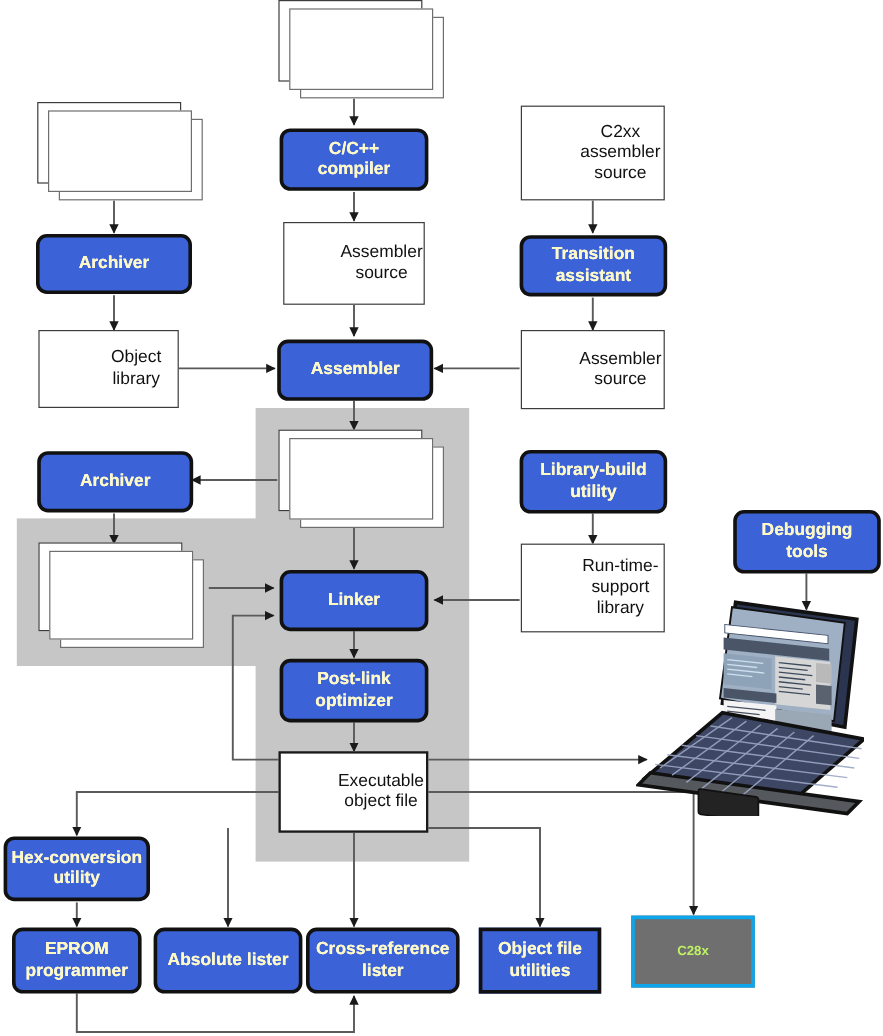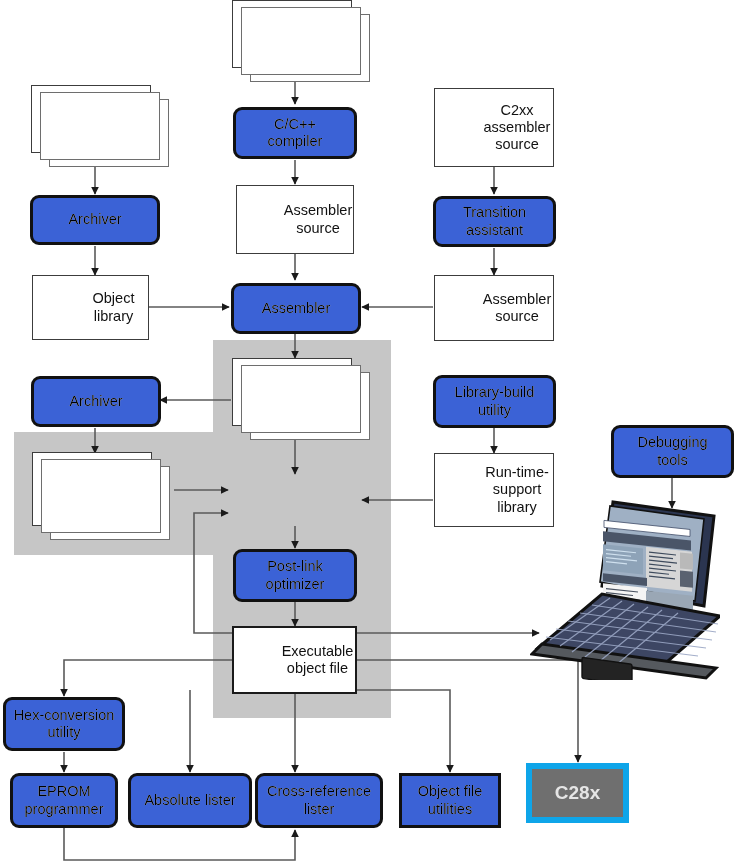--- a/index.html
+++ b/index.html
@@ -12,25 +12,25 @@
 
   .node{position:absolute;box-sizing:border-box;display:flex;align-items:center;
         justify-content:center;text-align:center;line-height:1.18;}
 
   
   .box{background:#ffffff;border:1px solid #3c3c3c;color:#111;font-size:14.5px;font-weight:400;padding-left:46px;}
   .box.thick{border:2.5px solid #1a1a1a;}
 
   
   .proc{background:#3b62d6;border:3px solid #111111;border-radius:9px;
-        color:#000000;font-size:14.5px;font-weight:normal;
+        color:#fef9c3;font-size:14.5px;font-weight:bold;
         text-shadow:0 0 0 #fff;}
   .proc.square{border-radius:0;}
-  .gray-node{background:#6f6f6f;border:6px solid #0ea5e9;border-radius:0;color:#e5e5e5;
-        font-size:19px;font-weight:bold;}
+  .gray-node{background:#6f6f6f;border:3px solid #0ea5e9;border-radius:0;color:#bef264;
+        font-size:11px;font-weight:bold;}
 
   
   .stack{position:absolute;}
   .stack .sheet{position:absolute;background:#ffffff;border:1px solid #6e6e6e;}
   .stack .front{background:#ffffff;border:1px solid #3c3c3c;display:flex;align-items:center;
         justify-content:center;text-align:center;font-size:14.5px;line-height:1.18;color:#111;}
 
   #laptop{position:absolute;}
 </style>
 </head>
@@ -166,20 +166,21 @@
   <div class="node proc" style="left:433px;top:196px;width:123px;height:51px;white-space:pre-line;">Transition
 assistant</div>
 
   <div class="node proc" style="left:231px;top:283px;width:130px;height:51px;">Assembler</div>
 
   <div class="node proc" style="left:31px;top:376px;width:130px;height:51px;">Archiver</div>
 
   <div class="node proc" style="left:433px;top:375px;width:123px;height:53px;white-space:pre-line;">Library-build
 utility</div>
 
+  <div class="node proc" style="left:233px;top:475px;width:124px;height:51px;">Linker</div>
 
   <div class="node proc" style="left:611px;top:425px;width:123px;height:53px;white-space:pre-line;">Debugging
 tools</div>
 
   <div class="node proc" style="left:233px;top:549px;width:124px;height:53px;white-space:pre-line;">Post-link
 optimizer</div>
 
   <div class="node proc" style="left:3px;top:697px;width:122px;height:54px;white-space:pre-line;">Hex-conversion
 utility</div>
 

